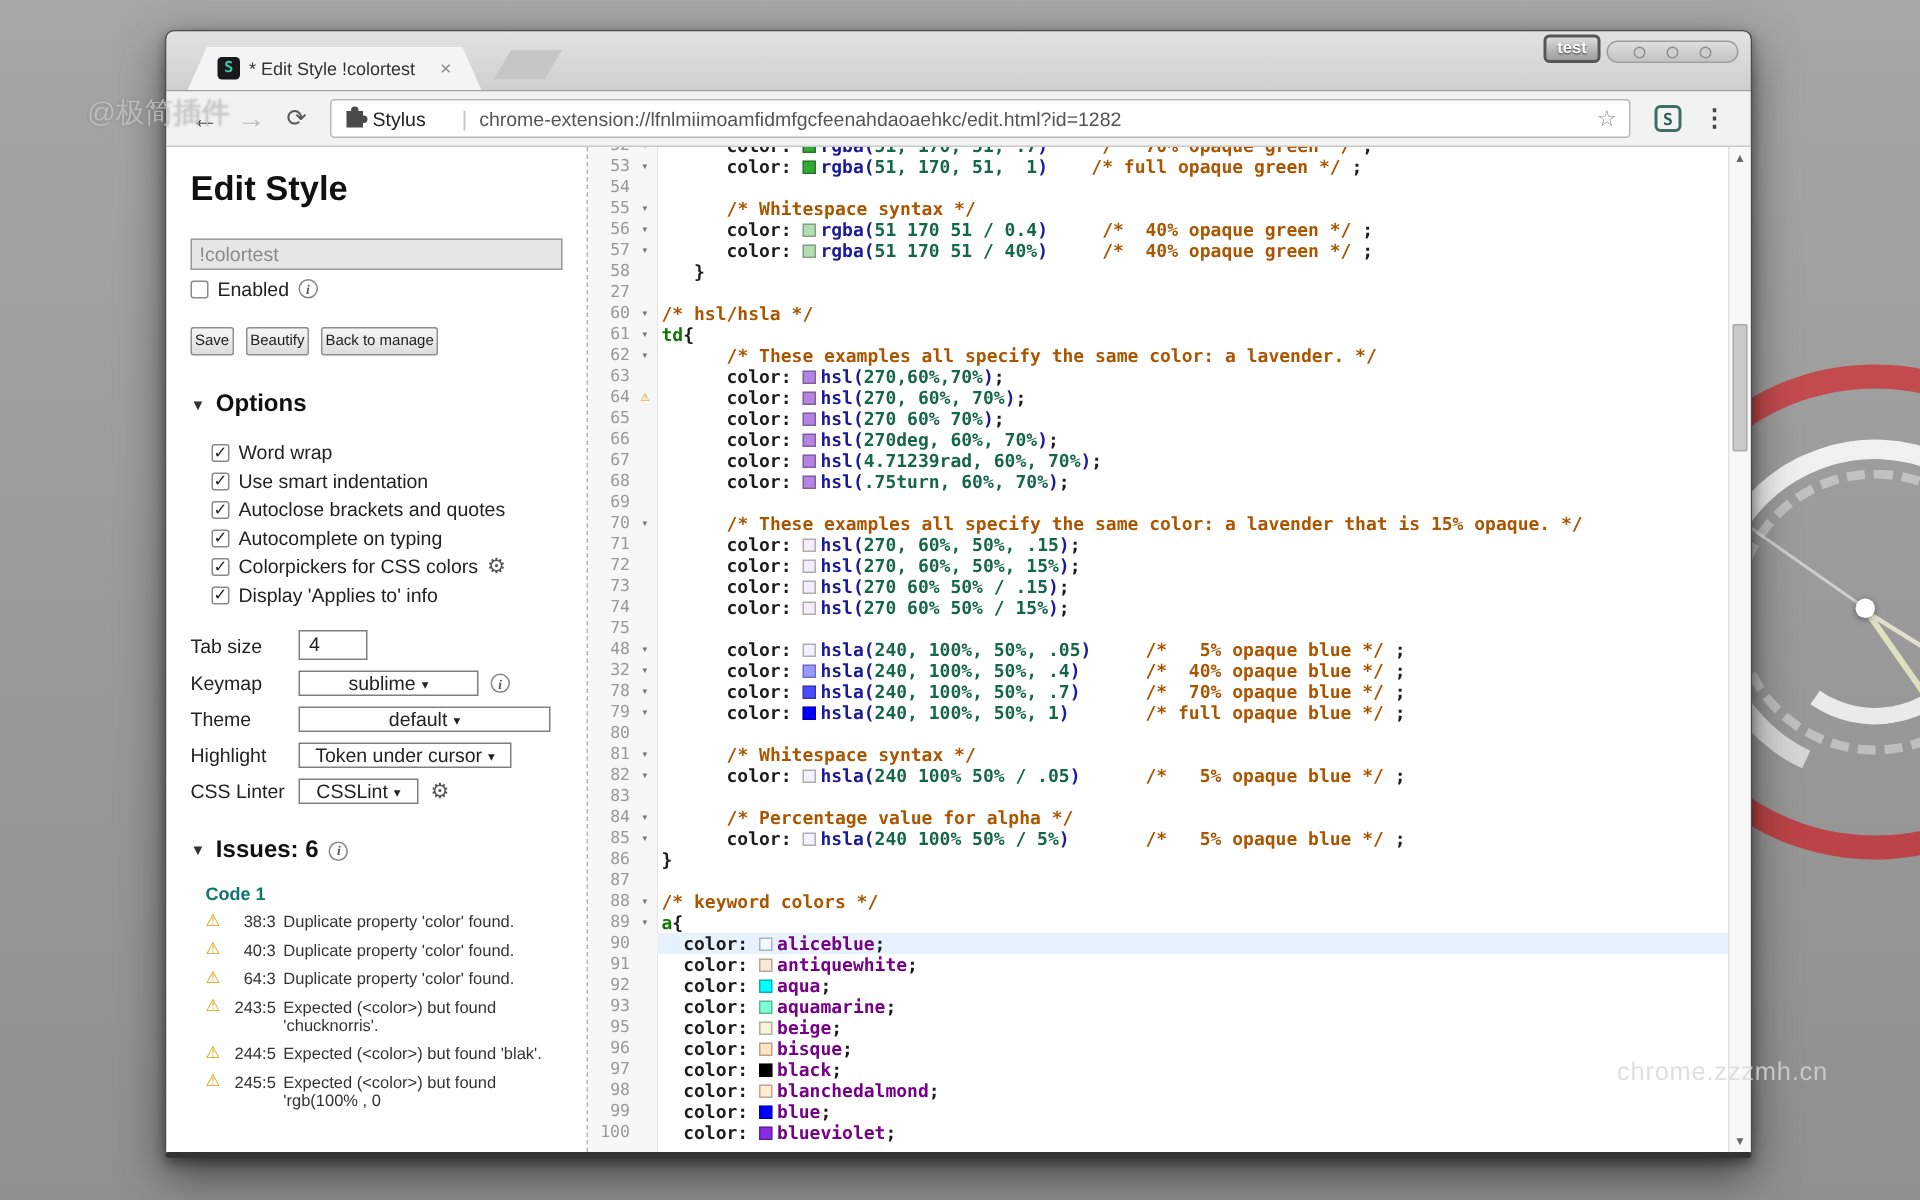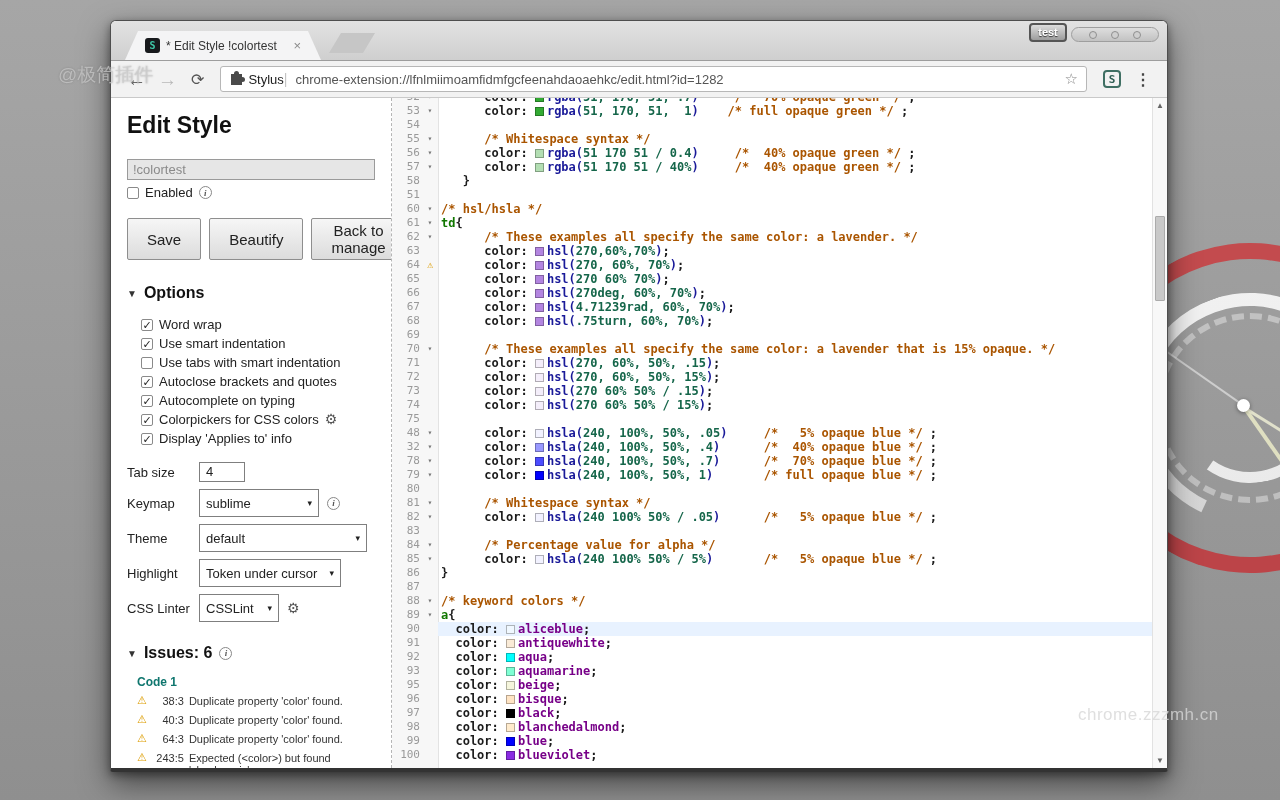--- a/index.html
+++ b/index.html
@@ -56,21 +56,21 @@
     border-bottom:1px solid #c9c9c9; }
   .nav-ico { font-size:19px; line-height:19px; margin:0 6px; }
   .back { color:#3c3c3c; }
   .fwd { color:#b8b8b8; }
   .reload { font-size:16px; color:#555; margin:0 8px; }
   .urlbar { flex:1; height:26px; background:#fff; border:1px solid #b7b7b7; border-radius:3px;
     display:flex; align-items:center; padding:0 8px; margin:0 8px; }
   .puzzle { width:11px; height:11px; background:#4a4a4a; position:relative; margin:0 6px 0 2px; flex:none; }
   .puzzle::before { content:""; position:absolute; left:3px; top:-3px; width:5px; height:5px; border-radius:50%; background:#4a4a4a; }
   .puzzle::after { content:""; position:absolute; right:-3px; top:3px; width:5px; height:5px; border-radius:50%; background:#4a4a4a; }
-  .ext-name { font-size:13px; color:#222; margin-right:0; }
+  .ext-name { font-size:13px; color:#222; margin-right:24px; }
   .url-sep { color:#c4c4c4; margin-right:8px; font-size:14px; }
   .url-text { font-size:13px; color:#555; flex:1; white-space:nowrap; overflow:hidden; }
   .star { color:#8a8a8a; font-size:15px; margin-left:6px; flex:none; }
   .sbox { width:18px; height:18px; border:2px solid #3f6f63; border-radius:4px; color:#2e5d52;
     font:bold 11px "DejaVu Sans Mono", monospace; display:flex; align-items:center; justify-content:center; margin:0 8px; }
   .menu-dots { color:#444; font-size:16px; font-weight:bold; margin:0 6px; }
 
   
   .content { position:absolute; top:77px; bottom:0; left:0; right:0; display:flex; background:#fff; overflow:hidden; }
 
@@ -80,32 +80,32 @@
   h1.page-title { font-size:23px; font-weight:bold; color:#111; margin-bottom:20px; }
   .name-input { width:248px; height:21px; background:#e6e6e6; border:1px solid #9a9a9a;
     font-size:13px; color:#8a8a8a; padding:2px 5px; margin-bottom:5px; }
   .row { display:flex; align-items:center; gap:6px; }
   .cb { width:12px; height:12px; border:1px solid #8a8a8a; background:#fff; flex:none;
     font-size:11px; line-height:10px; text-align:center; color:#222; border-radius:2px; }
   .enabled-row { margin-bottom:18px; font-size:13px; color:#222; }
   .info-ico { width:13px; height:13px; border:1px solid #888; border-radius:50%; color:#555;
     font:italic bold 9px "Liberation Serif", serif; display:inline-flex; align-items:center; justify-content:center; flex:none; }
   .btn-row { display:flex; gap:8px; margin-bottom:24px; }
-  .btn { font-family:"Liberation Sans",sans-serif; font-size:15px; color:#222; padding:3px 19px;
+  .btn { font-family:"Liberation Sans",sans-serif; font-size:10px; color:#222; padding:3px 2px;
     border:1px solid #8e8e8e; border-radius:2px; background:linear-gradient(#f6f6f6,#dcdcdc); }
   .sect-head { font-size:16px; font-weight:bold; color:#111; display:flex; align-items:center; gap:7px; margin-bottom:13px; }
   .tri { font-size:10px; color:#333; }
   .opt-row { display:flex; align-items:center; gap:6px; font-size:13px; color:#222; height:19px; }
   .opts { margin-bottom:14px; }
   .gear { font-size:14px; color:#555; line-height:13px; }
   .field-row { display:flex; align-items:center; gap:8px; margin-bottom:7px; font-size:13px; color:#222; }
   .field-label { width:64px; flex:none; }
   .num-input { width:46px; height:20px; border:1px solid #7f7f7f; background:#fff; font-size:13px; padding:1px 6px; }
-  .select { height:28px; border:1px solid #7f7f7f; background:#fff; font-size:13px; padding:1px 6px;
-    display:flex; align-items:center; justify-content:space-between; gap:4px; }
+  .select { height:17px; border:1px solid #7f7f7f; background:#fff; font-size:13px; padding:1px 6px;
+    display:flex; align-items:center; justify-content:center; gap:4px; }
   .select .arr { font-size:9px; color:#222; }
   .issues-head { margin-top:22px; }
   .issue-group { font-size:12px; font-weight:bold; color:#0f766e; margin:2px 0 6px 10px; }
   .issue-row { display:flex; align-items:flex-start; gap:5px; font-size:11px; color:#333; margin:0 0 7px 10px; line-height:12px; }
   .warn-ico { color:#dc9c00; font-size:11px; line-height:11px; flex:none; }
   .issue-pos { min-width:32px; text-align:right; flex:none; }
 
   
   .editor { flex:1; position:relative; overflow:hidden;
     background:linear-gradient(90deg,#f7f7f7 0,#f7f7f7 46px,#e3e3e3 46px,#e3e3e3 47px,#fff 47px); }
@@ -203,24 +203,20 @@
       <div class="opts" style="margin-left:14px;">
           <div class="opt-row">
             <span class="cb">✓</span>
             <span>Word wrap</span>
           </div>
           <div class="opt-row">
             <span class="cb">✓</span>
             <span>Use smart indentation</span>
           </div>
           <div class="opt-row">
-            <span class="cb"></span>
-            <span>Use tabs with smart indentation</span>
-          </div>
-          <div class="opt-row">
             <span class="cb">✓</span>
             <span>Autoclose brackets and quotes</span>
           </div>
           <div class="opt-row">
             <span class="cb">✓</span>
             <span>Autocomplete on typing</span>
           </div>
           <div class="opt-row">
             <span class="cb">✓</span>
             <span>Colorpickers for CSS colors</span>
@@ -341,21 +337,21 @@
             <span class="ln">57</span>
             <span class="mark">▾</span>
             <span class="code"><span>      color: </span><span class="sw" style="background: rgb(179, 222, 179);"></span><span class="tok-f">rgba(</span><span class="tok-n">51 170 51 / 40%</span><span class="tok-f">)</span><span class="tok-c">     /*  40% opaque green */</span><span> ;</span></span>
           </div>
           <div class="line">
             <span class="ln">58</span>
             <span class="mark"></span>
             <span class="code"><span>   }</span></span>
           </div>
           <div class="line">
-            <span class="ln">51</span>
+            <span class="ln">27</span>
             <span class="mark"></span>
             <span class="code"></span>
           </div>
           <div class="line">
             <span class="ln">60</span>
             <span class="mark">▾</span>
             <span class="code"><span class="tok-c">/* hsl/hsla */</span></span>
           </div>
           <div class="line">
             <span class="ln">61</span>

